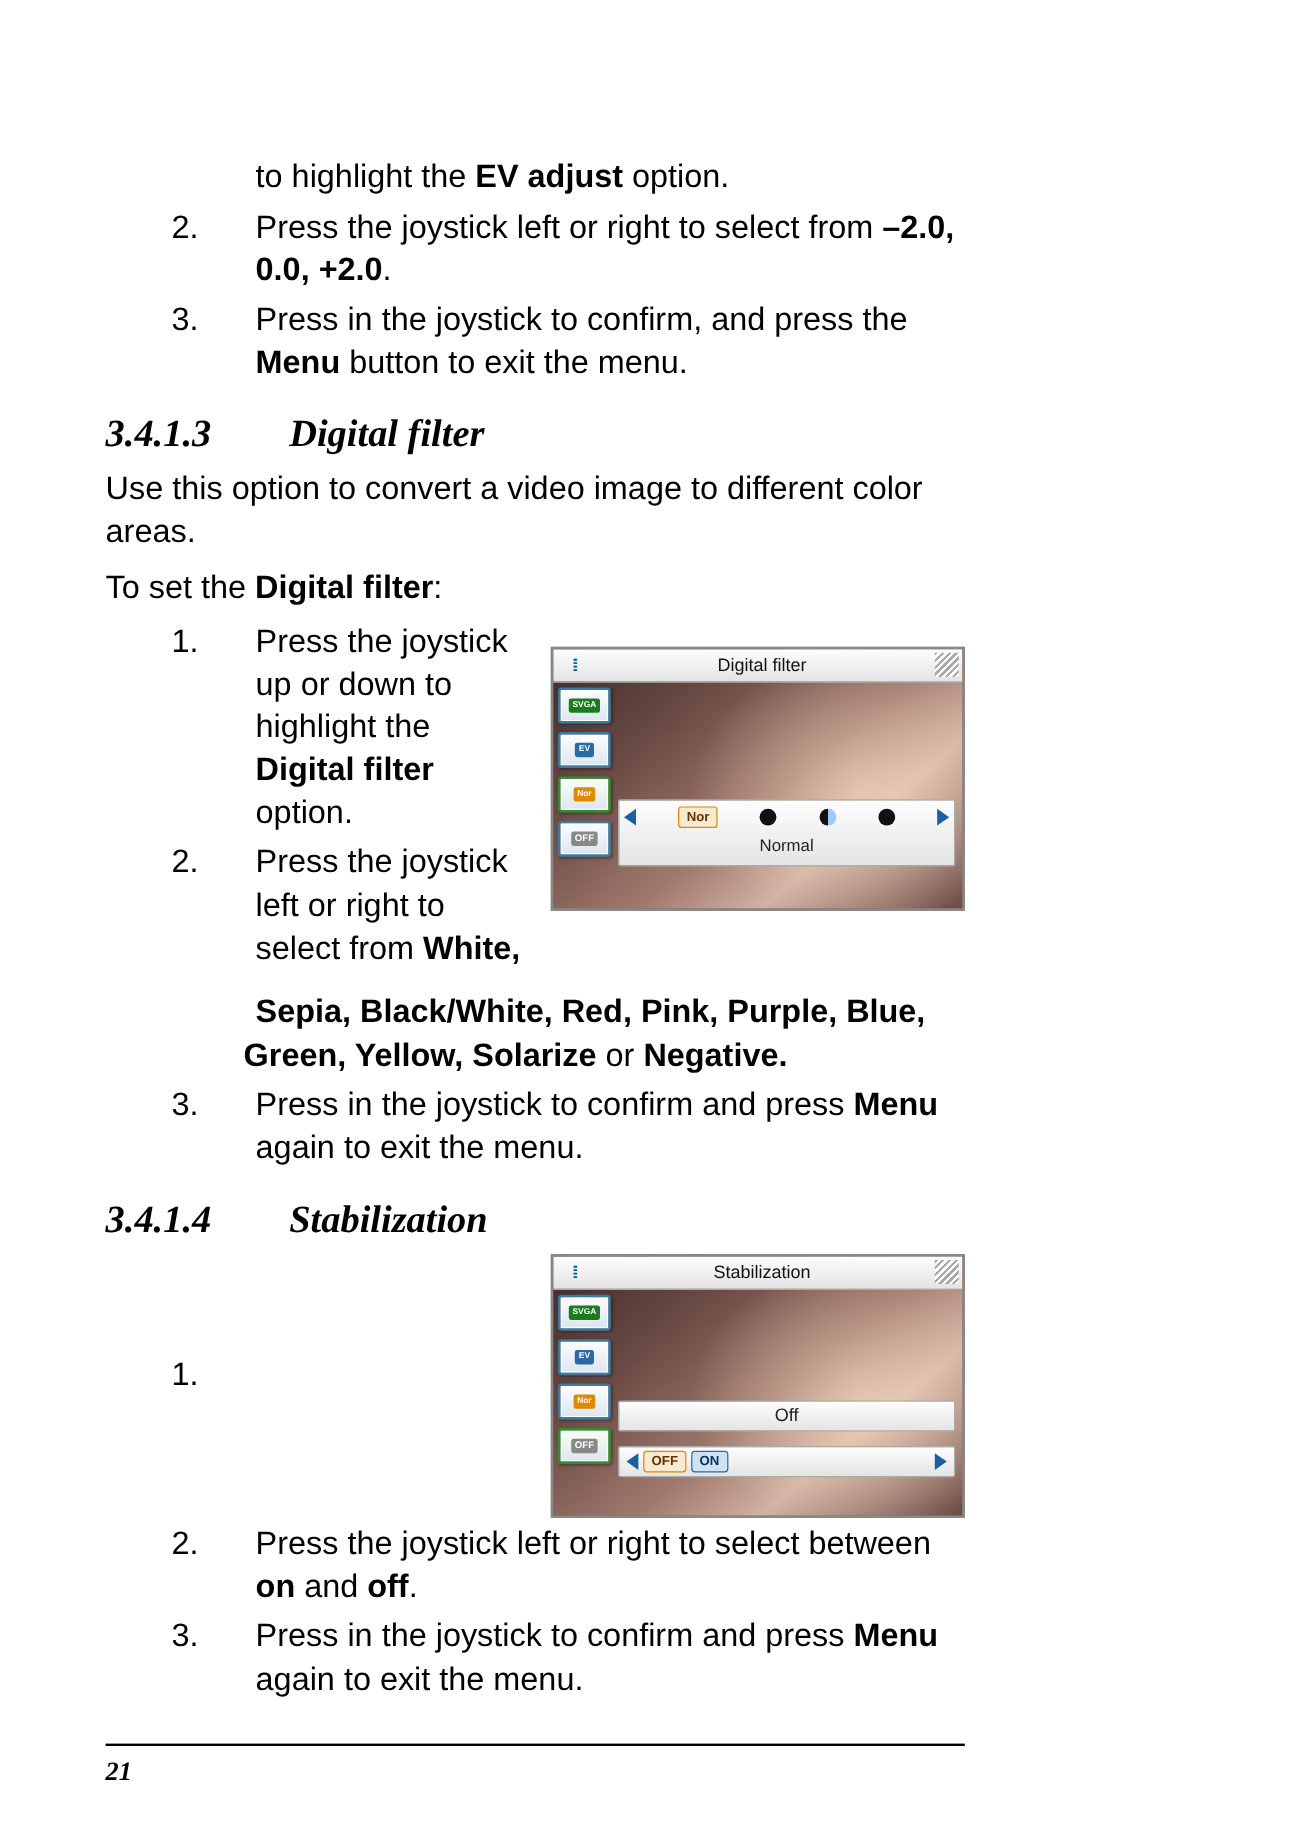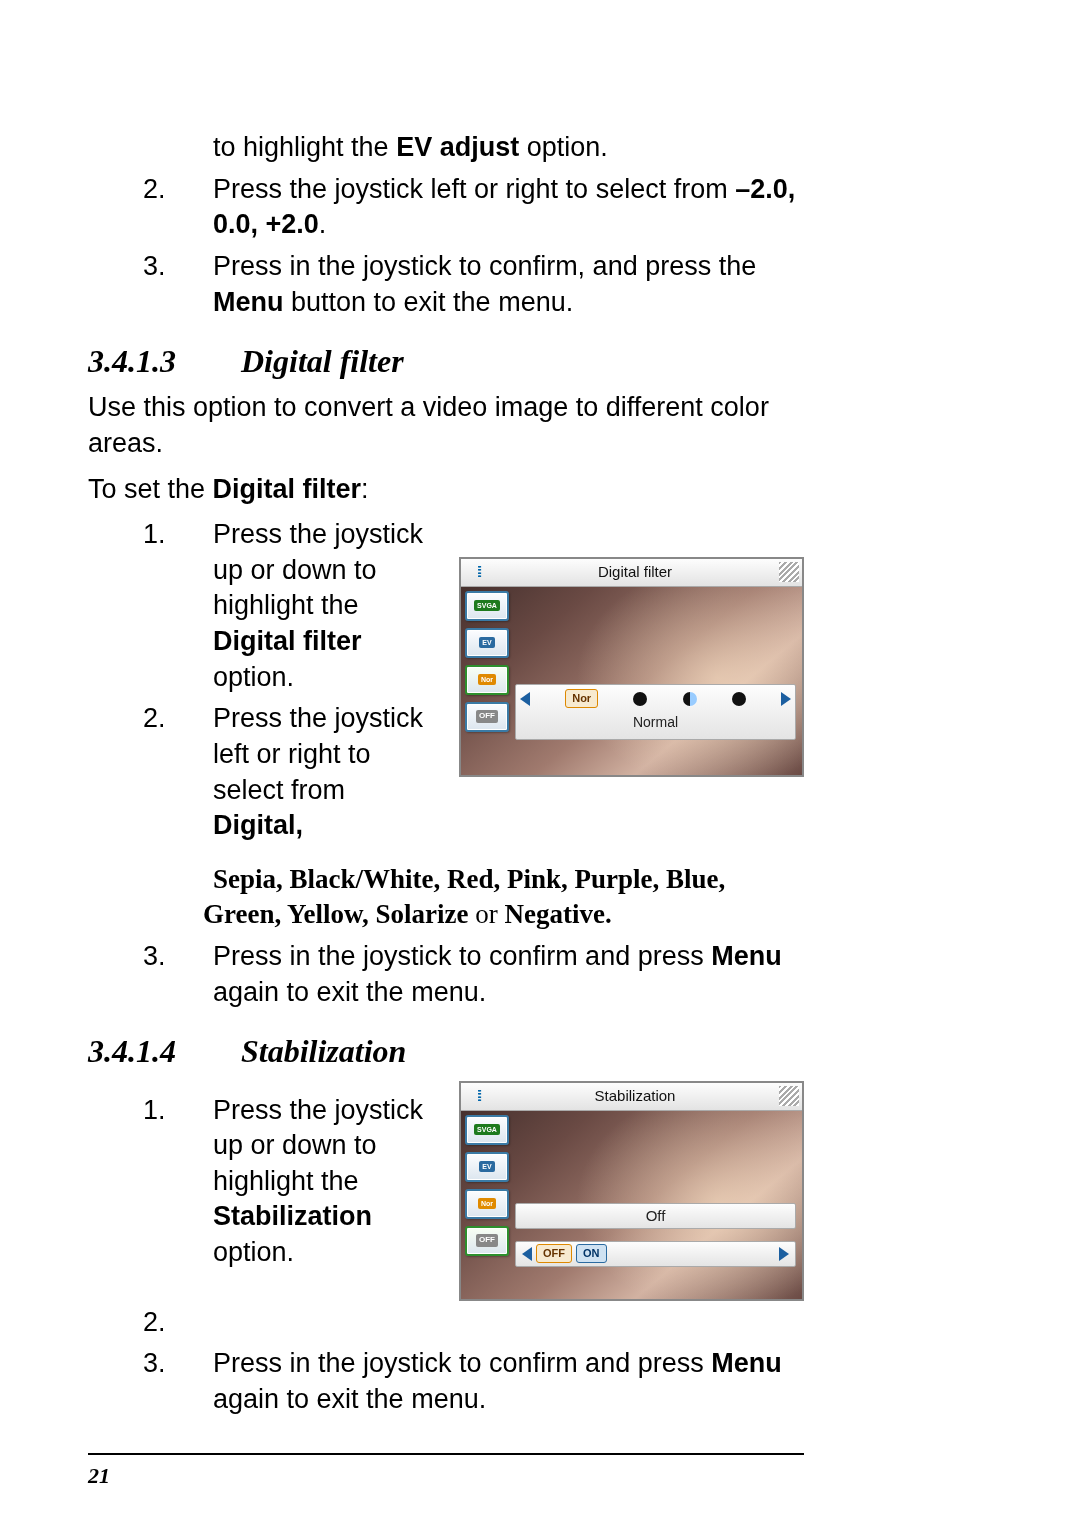--- a/index.html
+++ b/index.html
@@ -206,21 +206,21 @@
     border: 0;
     border-top: 2px solid #000;
     margin: 18px 0 8px 0;
   }
   .page-num {
     font-family: "Times New Roman", Times, serif;
     font-style: italic;
     font-weight: bold;
     font-size: 22px;
   }
-  .first-indent { padding-left: 115px; font-family: Liberation Serif, serif; }
+  .first-indent { padding-left: 115px; }
 </style>
 </head>
 <body>
 
 <div class="page">
   <div class="content">
 
     <ol class="steps">
       <li>
         <span class="num" style="visibility:hidden">0.</span>
@@ -247,21 +247,21 @@
         <p class="para">
           <span>To set the </span><span class="bold">Digital filter</span><span>:</span>
         </p>
         <ol class="steps">
           <li>
             <span class="num">1.</span>
             <span class="txt">Press the joystick up or down to highlight the <b>Digital filter</b> option.</span>
           </li>
           <li>
             <span class="num">2.</span>
-            <span class="txt">Press the joystick left or right to select from <span class="bold">Digital,</span></span>
+            <span class="txt">Press the joystick left or right to select from <span class="bold">White,</span></span>
           </li>
         </ol>
       </div>
 
       <div class="camera-ui">
         <div class="titlebar">
           <span class="grid-ic">⁞⁞⁞</span>
           <span class="ttl">Digital filter</span>
           <span class="corner"></span>
         </div>
@@ -307,21 +307,20 @@
     <div class="section-heading">
       <span class="snum">3.4.1.4</span>
       <span>Stabilization</span>
     </div>
 
     <div class="fig-wrap">
       <div class="col-text">
         <ol class="steps">
           <li>
             <span class="num">1.</span>
-            <span class="txt">Press the joystick up or down to highlight the <b>Stabilization</b> option.</span>
           </li>
         </ol>
       </div>
 
       <div class="camera-ui">
         <div class="titlebar">
           <span class="grid-ic">⁞⁞⁞</span>
           <span class="ttl">Stabilization</span>
           <span class="corner"></span>
         </div>
@@ -348,20 +347,21 @@
           <span class="pill blue">ON</span>
           <span style="flex:1"></span>
           <span class="arrow right"></span>
         </div>
       </div>
     </div>
 
     <ol class="steps">
       <li>
         <span class="num">2.</span>
+        <span class="txt">Press the joystick left or right to select between <b>on</b> and <b>off</b>.</span>
       </li>
       <li>
         <span class="num">3.</span>
         <span class="txt">Press in the joystick to confirm and press <b>Menu</b> again to exit the menu.</span>
       </li>
     </ol>
 
   </div>
 
   <hr class="footer-rule">

